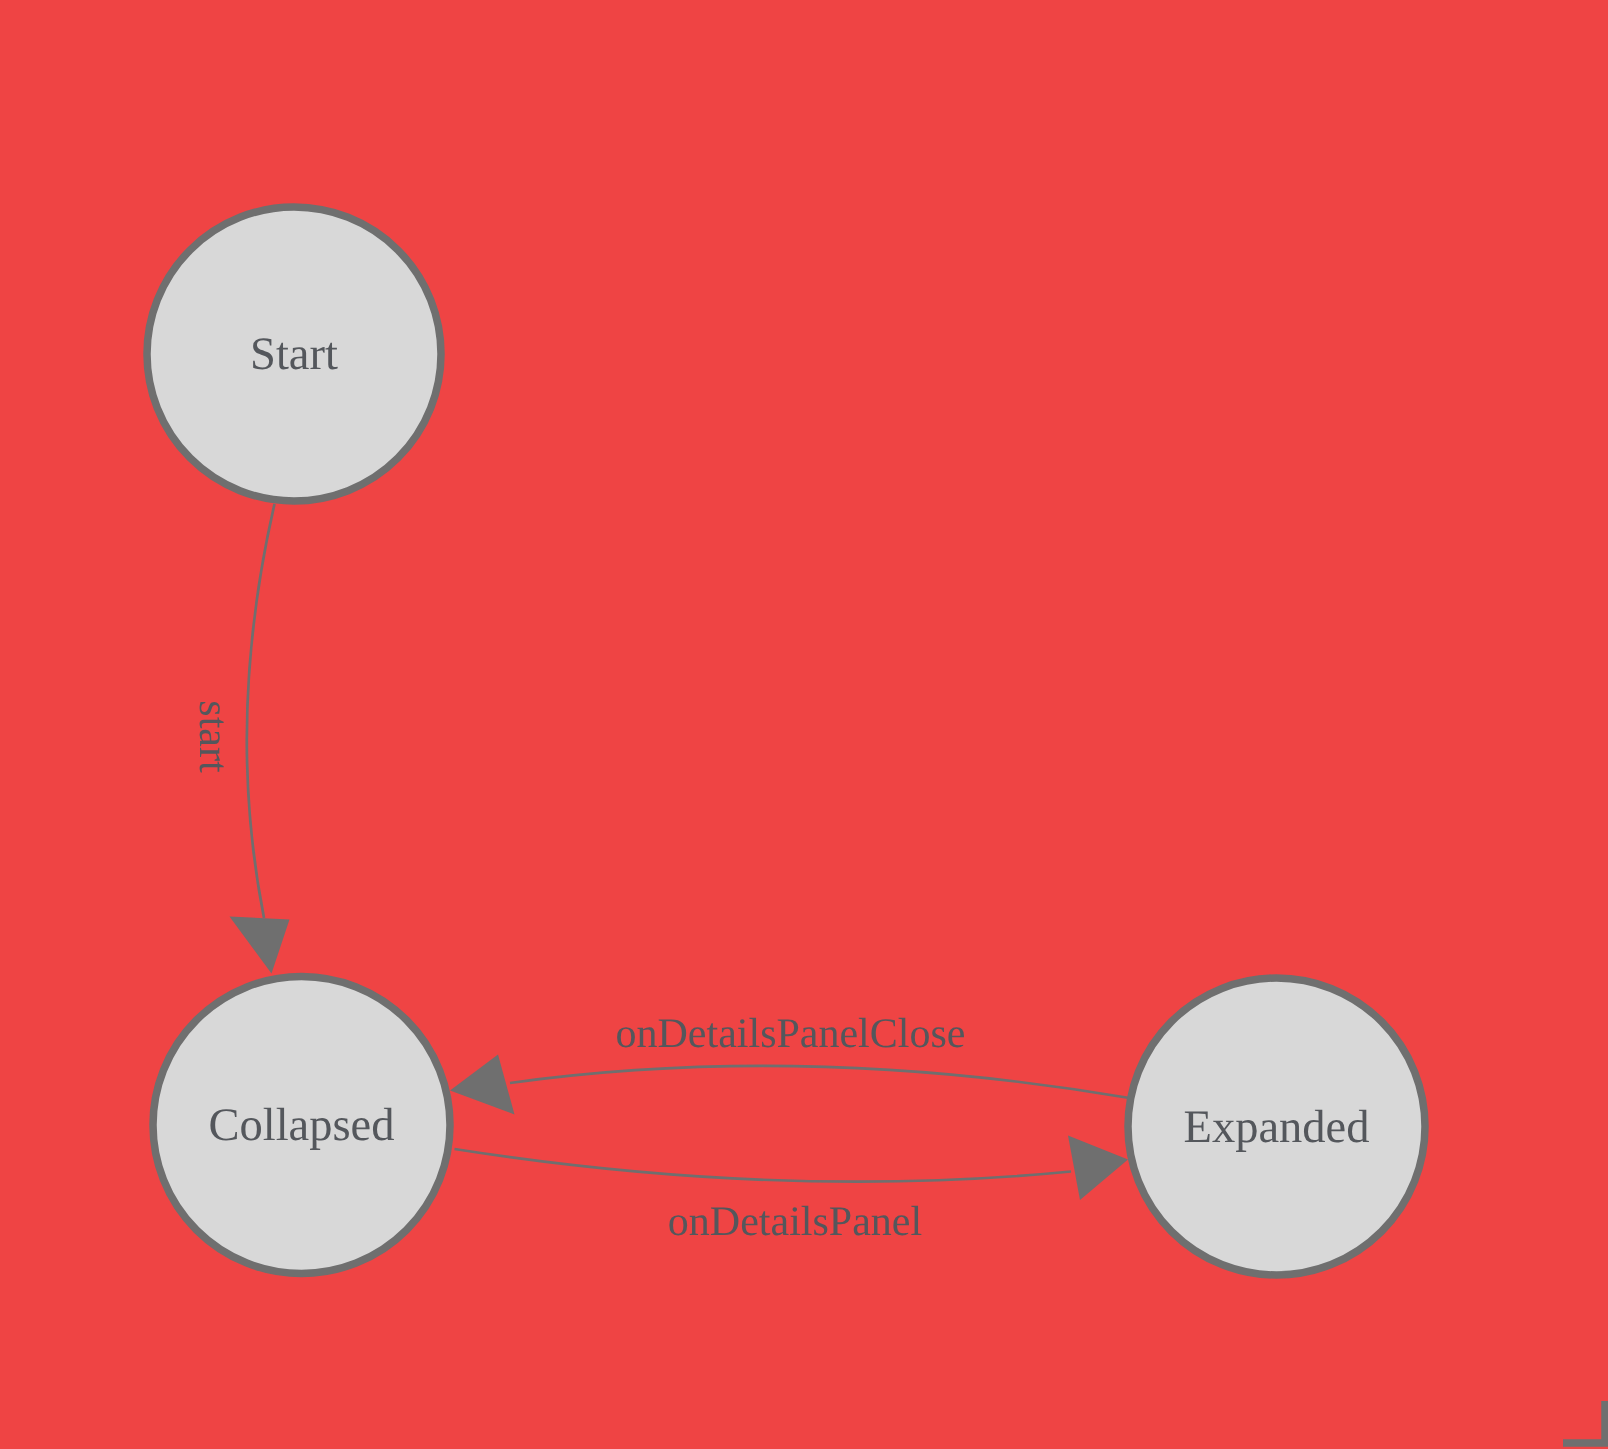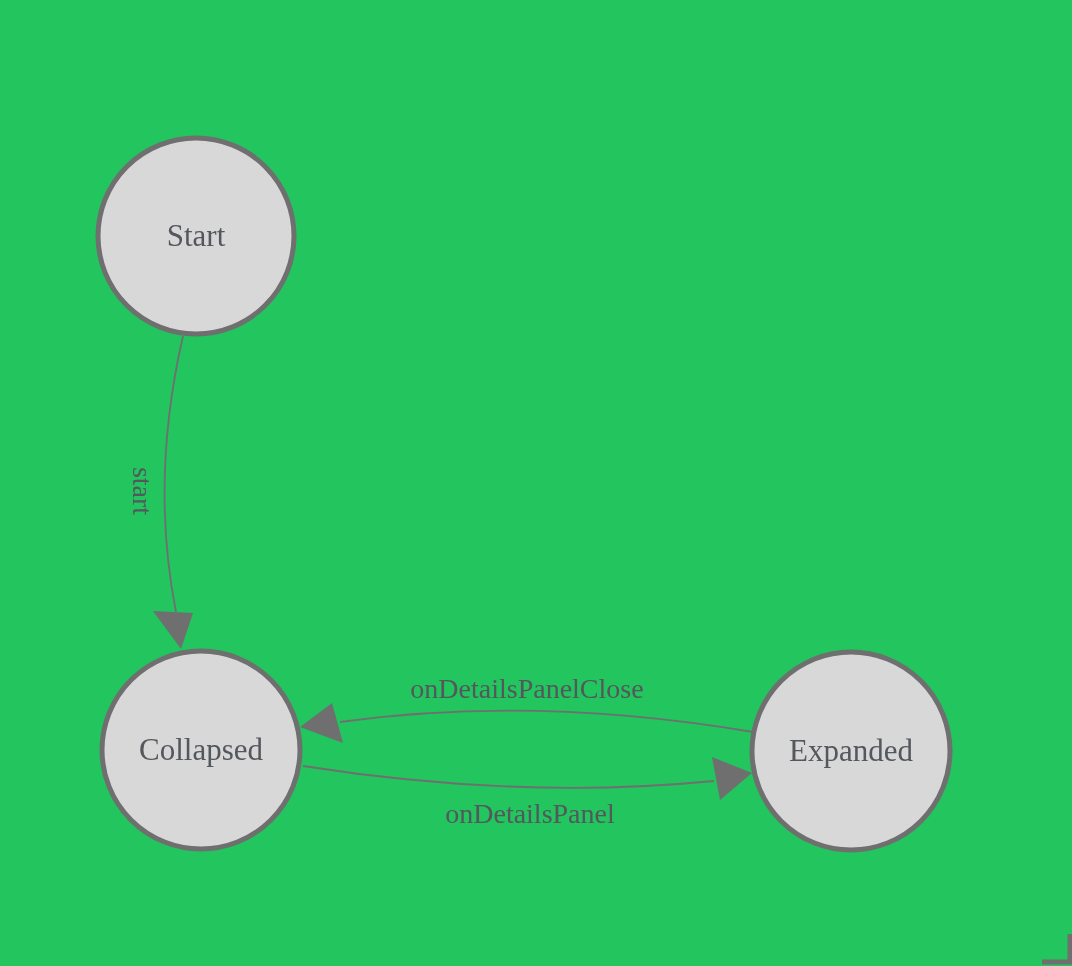--- a/index.html
+++ b/index.html
@@ -5,21 +5,21 @@
   html, body {
     margin: 0;
     padding: 0;
     background: #ffffff;
   }
   .canvas-wrap {
     position: relative;
     width: 1072px;
     height: 966px;
     overflow: hidden;
-    background: #22c55e;
+    background: #ef4444;
   }
   svg text {
     font-family: "Liberation Serif", "DejaVu Serif", serif;
     fill: #54575c;
   }
   .node {
     stroke: #6f6f6f;
     stroke-width: 5;
     cursor: pointer;
   }

